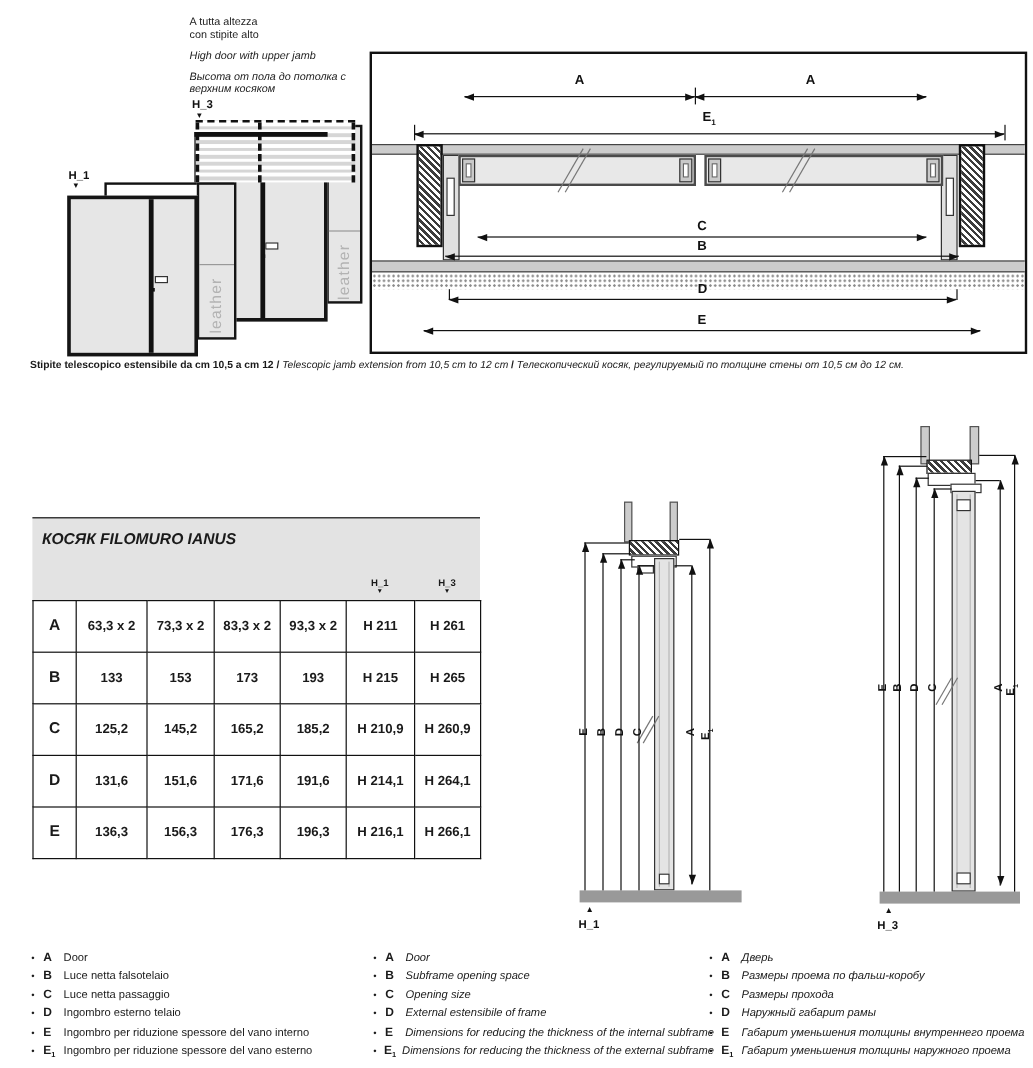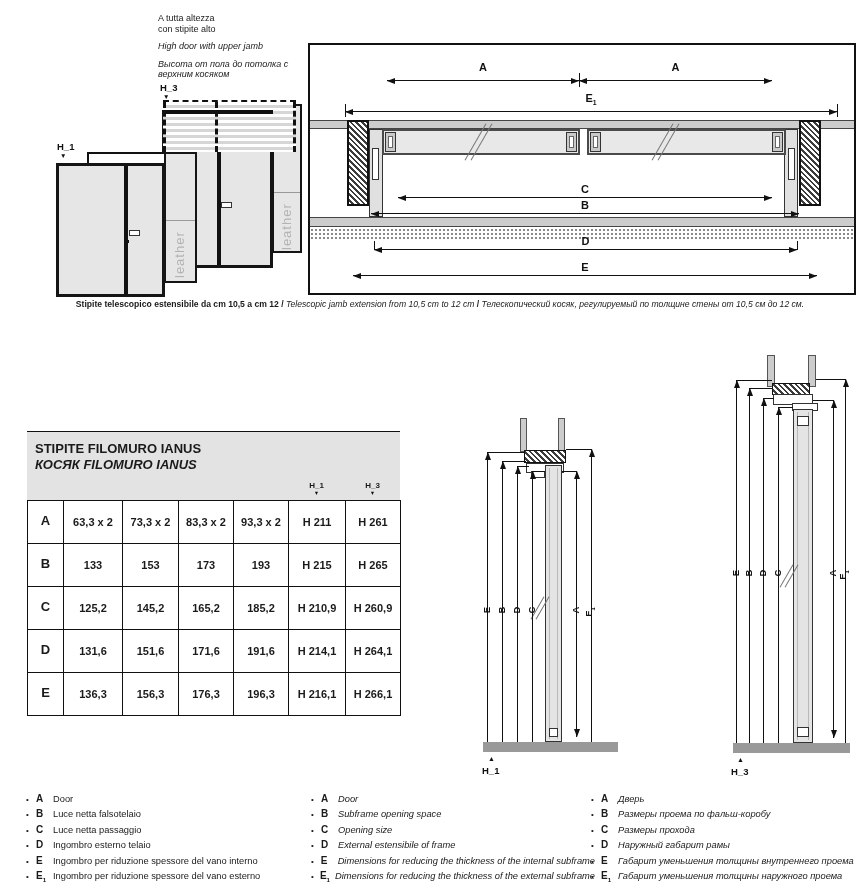--- a/index.html
+++ b/index.html
@@ -151,31 +151,30 @@
 
     <div class="abs dlbl" style="left:64px;top:190px;width:423px;">D</div>
     <div class="abs dimh" style="left:64px;top:204px;width:423px;"></div>
     <div class="abs vtick" style="left:64px;top:196px;height:9px;"></div>
     <div class="abs vtick" style="left:487px;top:196px;height:9px;"></div>
 
     <div class="abs dlbl" style="left:43px;top:216px;width:464px;">E</div>
     <div class="abs dimh" style="left:43px;top:230px;width:464px;"></div>
   </div>
 
-  <div class="abs" style="left:25px;top:299px;width:830px;font-size:8.6px;white-space:nowrap;text-align:center;">
+  <div class="abs" style="left:25px;top:299px;width:830px;font-size:8.6px;white-space:nowrap;">
     <span style="font-weight:700;">Stipite telescopico estensibile da cm 10,5 a cm 12</span>
     <span style="font-weight:700;">/</span>
     <span class="ital">Telescopic jamb extension from 10,5 cm to 12 cm</span>
     <span style="font-weight:700;">/</span>
     <span class="ital">Телескопический косяк, регулируемый по толщине стены от 10,5 см до 12 см.</span>
   </div>
 
   <div class="abs" style="left:27px;top:431px;width:373px;">
     <div class="spec-header" style="position:relative;height:69px;">
-      <div class="t">STIPITE FILOMURO IANUS</div>
       <div class="t ital">КОСЯК FILOMURO IANUS</div>
       <div class="abs" style="left:261px;top:46px;width:57px;text-align:center;font-weight:700;font-size:8px;">H_1</div>
       <div class="abs arr" style="left:261px;top:58px;width:57px;text-align:center;font-size:5.5px;">▼</div>
       <div class="abs" style="left:318px;top:46px;width:55px;text-align:center;font-weight:700;font-size:8px;">H_3</div>
       <div class="abs arr" style="left:318px;top:58px;width:55px;text-align:center;font-size:5.5px;">▼</div>
     </div>
     <table class="spec">
       <colgroup>
           <col style="width:36px">
           <col style="width:59px">

